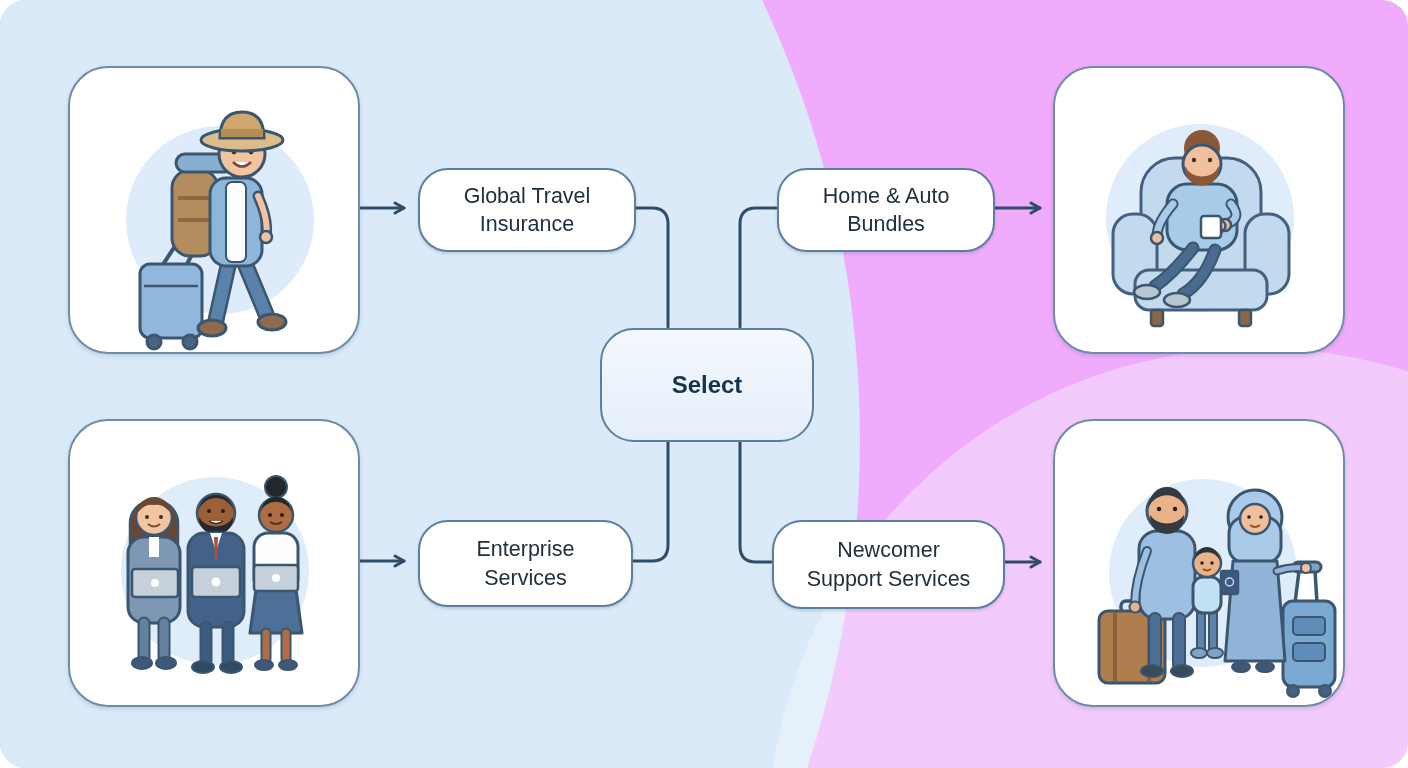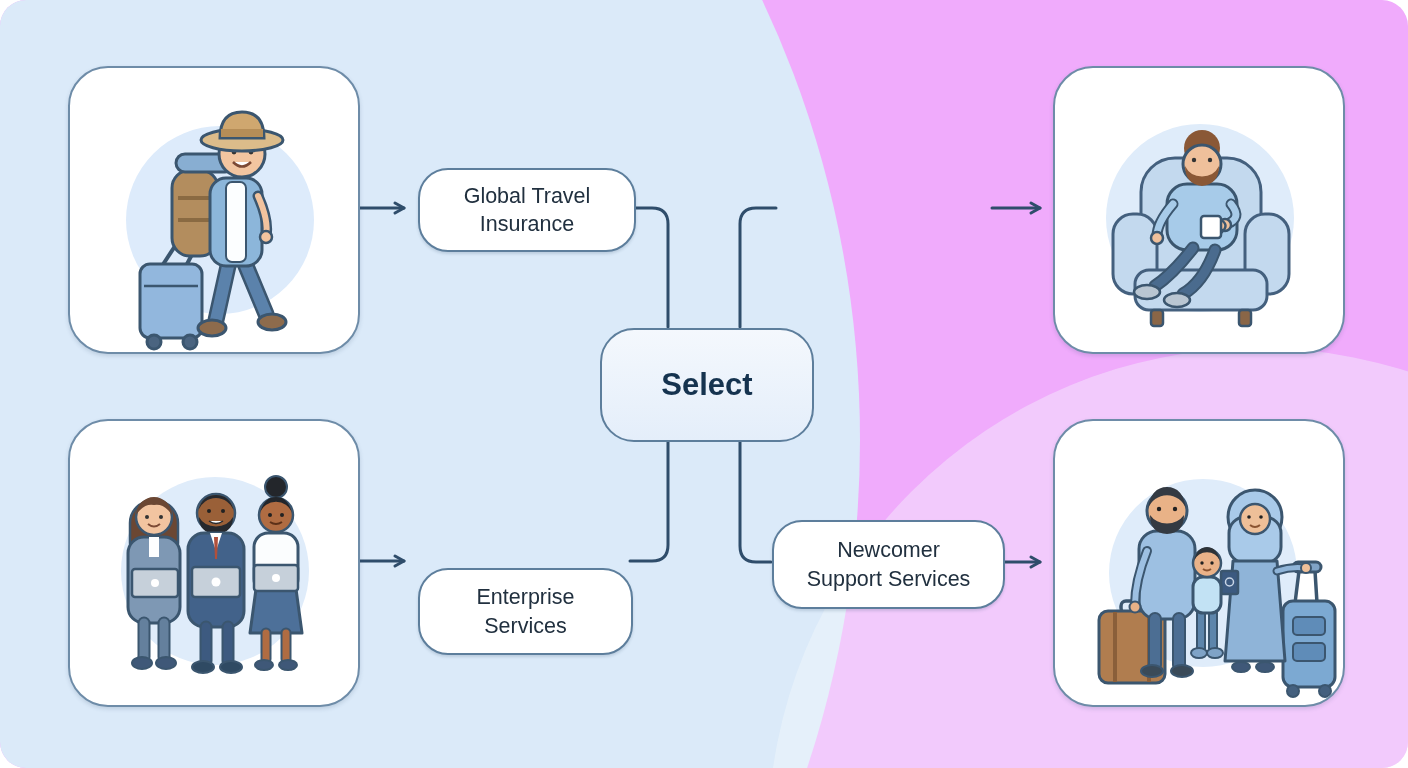--- a/index.html
+++ b/index.html
@@ -17,27 +17,27 @@
   .card-tl{left:68px;top:66px;}
   .card-tr{left:1053px;top:66px;}
   .card-bl{left:68px;top:419px;}
   .card-br{left:1053px;top:419px;}
   .pill{position:absolute;background:#ffffff;border:2px solid #5d7e9c;border-radius:30px;
         display:flex;flex-direction:column;align-items:center;justify-content:center;
         box-shadow:0 2px 3px rgba(60,90,120,0.20);z-index:2;}
   .pill span{font-size:21.5px;line-height:1.32;color:#21303f;font-weight:500;white-space:nowrap;}
   .pill-gti{left:418px;top:168px;width:214px;height:80px;}
   .pill-hab{left:777px;top:168px;width:214px;height:80px;}
-  .pill-ent{left:418px;top:520px;width:211px;height:83px;margin-top:48px;}
+  .pill-ent{left:418px;top:520px;width:211px;height:83px;}
   .pill-nss{left:772px;top:520px;width:229px;height:85px;text-align:right;}
   .center-node{position:absolute;left:600px;top:328px;width:210px;height:110px;
         background:linear-gradient(180deg,#f4f8fd 0%,#e4eefa 100%);
         border:2px solid #5d7e9c;border-radius:34px;
         display:flex;flex-direction:column;align-items:center;justify-content:center;z-index:2;}
-  .center-node span{font-size:31px;font-weight:700;color:#15334f;line-height:1.42;white-space:nowrap;}
+  .center-node span{font-size:24px;font-weight:700;color:#15334f;line-height:1.42;white-space:nowrap;}
   .flow-svg{position:absolute;left:0;top:0;z-index:1;pointer-events:none;}
 </style>
 </head>
 <body>
 
 <div class="stage">
   <div class="canvas">
     <div class="swoosh"></div>
     <div class="swoosh2"></div>
 
@@ -266,20 +266,24 @@
             <circle cx="157" cy="142" r="1.7" fill="#222"></circle>
           <path d="M148,148 Q152,151 156,148" fill="none" stroke="#8a5330" stroke-width="2"></path>
         </g>
       </svg>
     </div>
 
     <div class="pill pill-gti">
       <span>Global Travel</span>
       <span>Insurance</span>
     </div>
+    <div class="pill pill-hab">
+      <span>Home &amp; Auto</span>
+      <span>Bundles</span>
+    </div>
     <div class="pill pill-ent">
       <span>Enterprise</span>
       <span>Services</span>
     </div>
     <div class="pill pill-nss">
       <span>Newcomer</span>
       <span>Support Services</span>
     </div>
 
     <div class="center-node">

